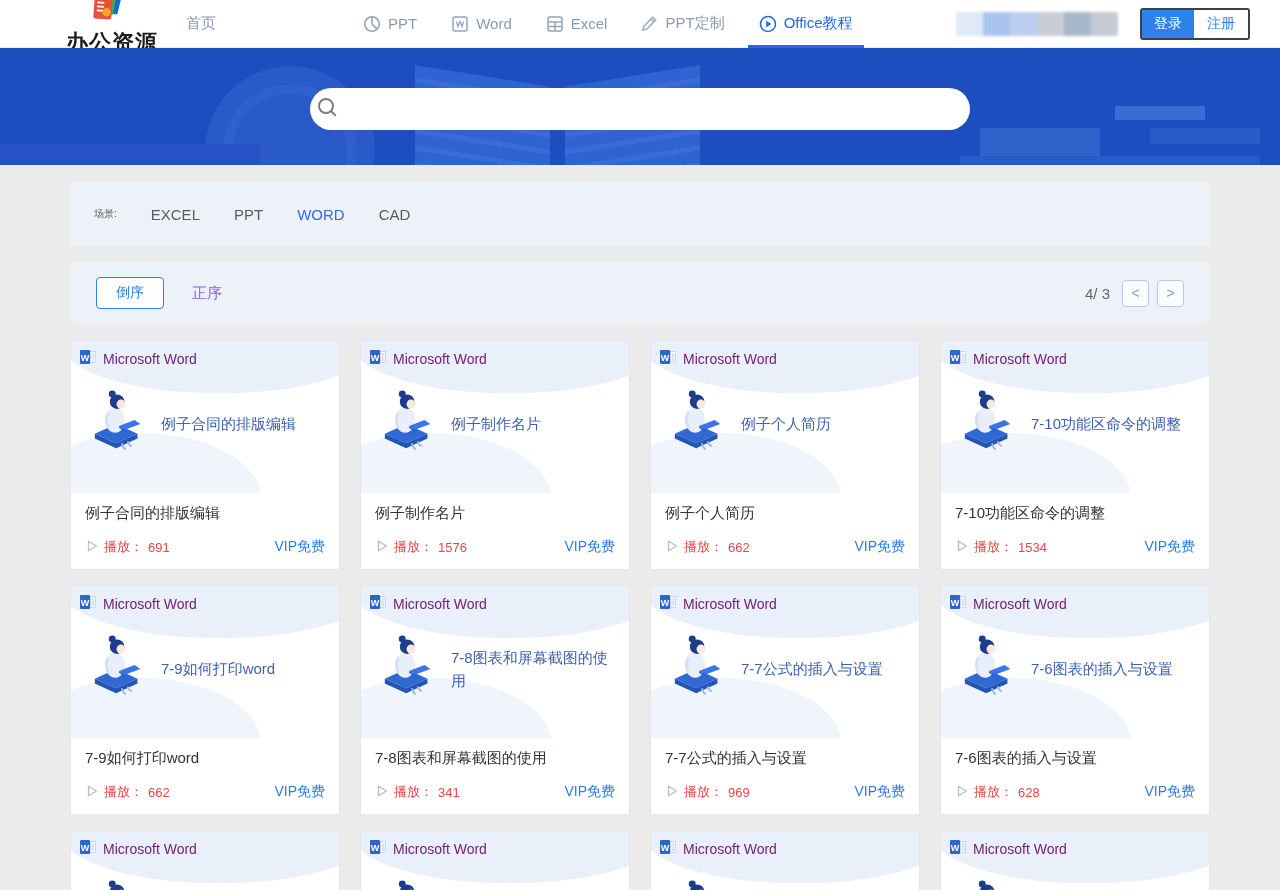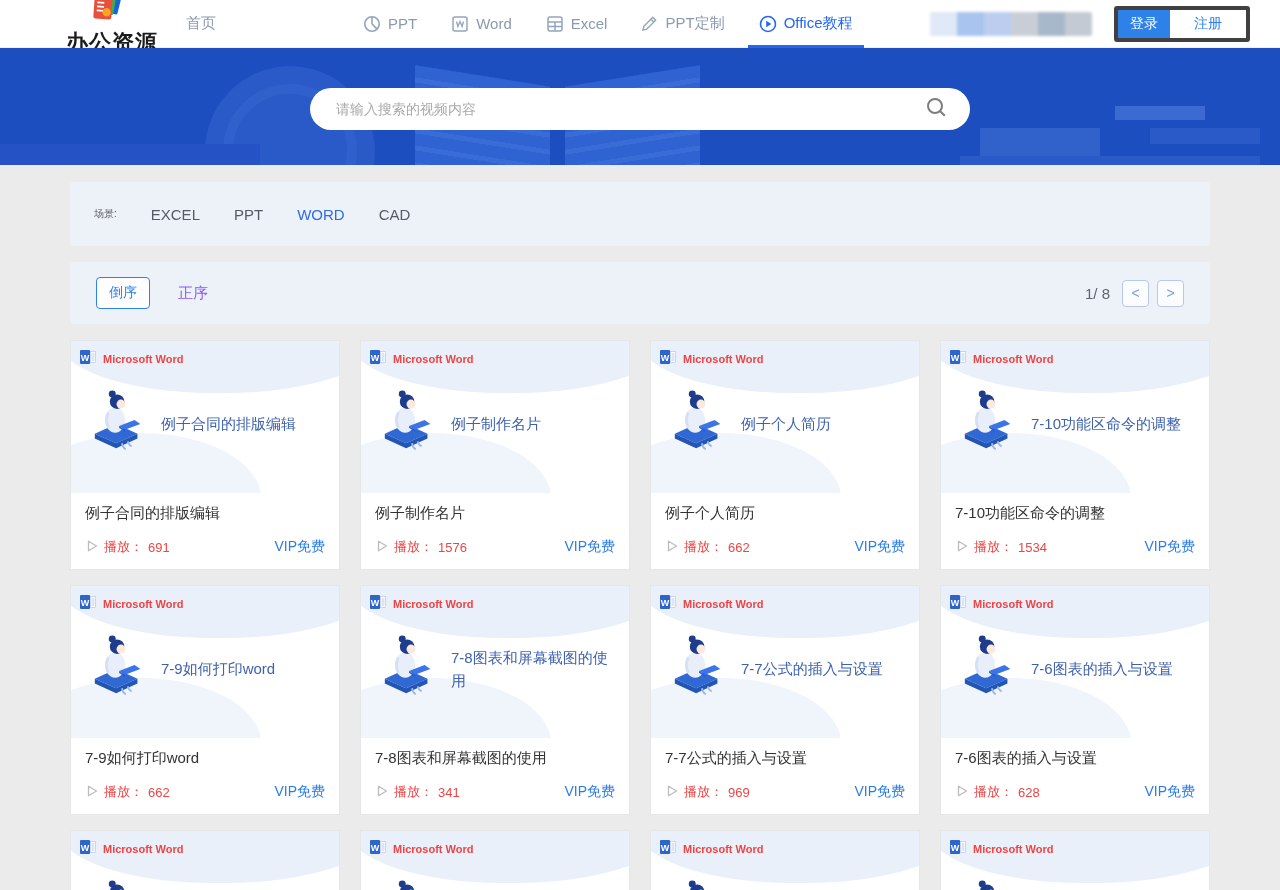--- a/index.html
+++ b/index.html
@@ -14,24 +14,24 @@
   .nav-home { margin-left:28px; font-size:15px; color:#8b9ab0; cursor:pointer; }
   .nav-center { display:flex; align-items:center; height:48px; margin-left:130px; }
   .nav-item { display:flex; align-items:center; gap:7px; height:48px; padding:0 17px;
     font-size:15px; color:#8b9ab0; cursor:pointer; position:relative; }
   .nav-item svg { display:block; }
   .nav-item.active { color:#2468f0; }
   .nav-item.active::after { content:""; position:absolute; left:6px; right:6px; bottom:0;
     height:3px; background:#2468f0; }
   .blurred { margin-left:auto; display:flex; filter:blur(1.5px); border-radius:2px; overflow:hidden; }
   .blurred i { display:block; width:27px; height:24px; }
-  .auth { margin-left:22px; display:flex; border:4px solid #404040; border-radius:3px; overflow:hidden; }
+  .auth { margin-left:22px; display:flex; border:2px solid #404040; border-radius:3px; overflow:hidden; }
   .btn-login { background:#2e81e8; color:#fff; font-size:14px; padding:5px 12px; border:none; cursor:pointer;
     font-family:inherit; }
-  .btn-register { background:#fff; color:#2e81e8; font-size:14px; padding:5px 24px; border:none; cursor:pointer;
+  .btn-register { background:#fff; color:#2e81e8; font-size:14px; padding:5px 13px; border:none; cursor:pointer;
     font-family:inherit; }
 
   
   .hero { height:117px; background:#1c4ec0; position:relative; overflow:hidden; }
   .hero .deco { position:absolute; background:#3162cc; }
   .deco.globe { width:170px; height:170px; border-radius:50%; left:205px; top:18px; background:#2a59c8; }
   .deco.globe::after { content:""; position:absolute; inset:18px; border:10px solid #2f60cc; border-radius:50%; }
   .deco.book-l, .deco.book-r { width:135px; height:150px; top:28px;
     background:repeating-linear-gradient(#2f63d2 0 12px, #3a6cd8 12px 17px); }
   .deco.book-l { left:415px; transform:skewY(9deg); }
@@ -51,39 +51,39 @@
   
   .container { width:1140px; margin:0 auto; }
   .bar { background:#edf1f8; border-radius:4px; }
   .filter-bar { margin-top:17px; height:64px; display:flex; align-items:center; padding:0 24px; }
   .filter-label { font-size:10px; color:#606266; }
   .filter-opt { font-size:15px; color:#555c66; margin-left:34px; cursor:pointer; }
   .filter-opt.active { color:#2e6be4; }
 
   .sort-bar { margin-top:16px; height:62px; display:flex; align-items:center; padding:0 26px; }
   .sort-desc { border:1px solid #2e81e8; color:#2e81e8; background:#fdfdfe; border-radius:4px;
-    font-size:14px; padding:6px 12px; cursor:pointer; font-family:inherit; }
+    font-size:14px; padding:6px 19px; cursor:pointer; font-family:inherit; }
   .sort-asc { font-size:15px; color:#8b5cf6; margin-left:28px; cursor:pointer; background:none; border:none;
     font-family:inherit; }
   .pager { margin-left:auto; display:flex; align-items:center; gap:8px; }
   .pager-info { font-size:15px; color:#5e6470; margin-right:4px; }
   .pager-btn { width:27px; height:27px; border:1px solid #b9c8ea; border-radius:4px; background:#fbfcfe;
     color:#7e9bd8; font-size:14px; cursor:pointer; display:flex; align-items:center; justify-content:center;
     font-family:inherit; }
 
   
   .grid { margin-top:16px; display:grid; grid-template-columns:repeat(4,270px); gap:15px 20px; }
   .card { background:#fff; border:1px solid #e5e6e8; cursor:pointer; }
   .thumb { height:152px; position:relative; overflow:hidden; background:#fff; }
   .thumb::before { content:""; position:absolute; width:320px; height:110px; top:-58px; right:-40px;
     background:#e9f0fa; border-radius:48%; }
   .thumb::after { content:""; position:absolute; width:240px; height:130px; bottom:-70px; left:-50px;
     background:#f0f5fc; border-radius:50%; }
   .thumb-badge { position:absolute; top:8px; left:9px; display:flex; align-items:center; gap:6px; z-index:2; }
-  .thumb-badge-label { font-size:11px; color:#ef4444; font-weight:700; }
+  .thumb-badge-label { font-size:14px; color:#701a75; font-weight:400; }
   .thumb-main { position:absolute; inset:24px 10px 10px 18px; display:flex; align-items:center; gap:10px; z-index:1; }
   .thumb-title { font-size:15px; color:#3e62ae; line-height:1.55; max-width:165px; }
   .card-body { padding:11px 14px 13px; }
   .card-title { font-size:15px; color:#333; }
   .card-meta { margin-top:15px; display:flex; align-items:center; }
   .plays { display:flex; align-items:center; gap:5px; font-size:13px; color:#ef4444; }
   .vip { margin-left:auto; font-size:14px; color:#2b7ce8; }
 </style>
 </head>
 <body>
@@ -172,21 +172,20 @@
 <div class="hero">
   <div class="deco globe"></div>
   <div class="deco book-l"></div>
   <div class="deco book-r"></div>
   <div class="deco b1"></div>
   <div class="deco b2"></div>
   <div class="deco b3"></div>
   <div class="deco b4"></div>
   <div class="deco b5"></div>
   <div class="search-wrap">
-    <input class="search-input" type="text" placeholder="请输入搜索的视频内容" style="">
     <button class="search-btn">
       <span>
         <svg width="23" height="23" viewBox="0 0 23 23" fill="none" stroke="#7d7d7d" stroke-width="2">
           <circle cx="10" cy="10" r="7"></circle>
             <path d="M15.2 15.2l4.6 4.6"></path>
         </svg>
       </span>
     </button>
   </div>
 </div>
@@ -198,21 +197,21 @@
     <span class="filter-opt">EXCEL</span>
     <span class="filter-opt">PPT</span>
     <span class="filter-opt active">WORD</span>
     <span class="filter-opt">CAD</span>
   </div>
 
   <div class="bar sort-bar">
     <button class="sort-desc">倒序</button>
     <button class="sort-asc">正序</button>
     <div class="pager">
-      <span class="pager-info">1/ 8</span>
+      <span class="pager-info">4/ 3</span>
       <button class="pager-btn">&lt;</button>
       <button class="pager-btn">&gt;</button>
     </div>
   </div>
 
   <div class="grid">
 
       <div class="card">
         <div class="thumb">
           <div class="thumb-badge">

